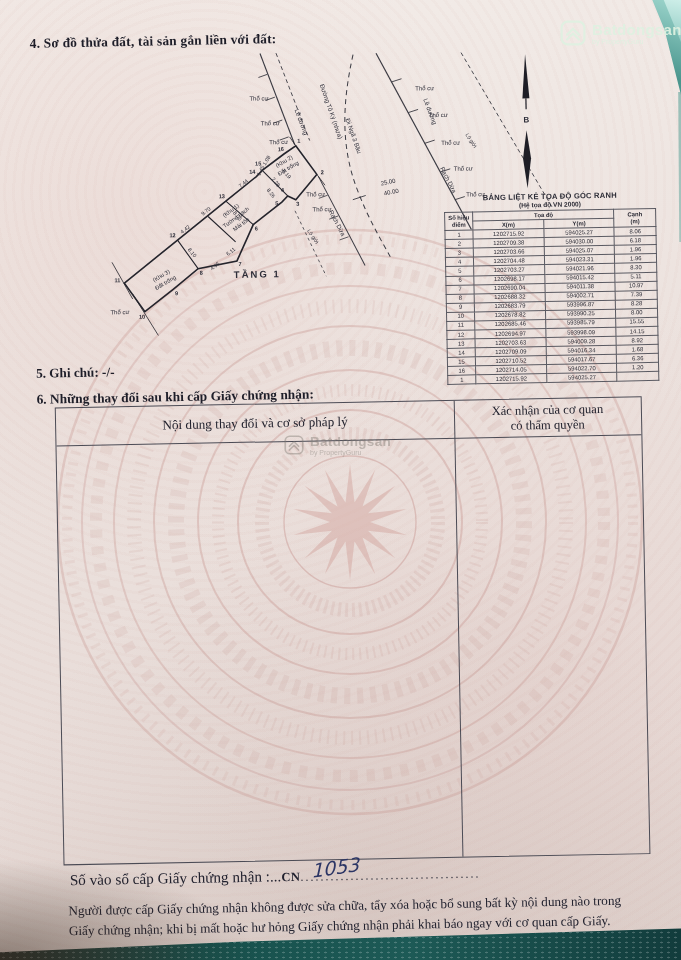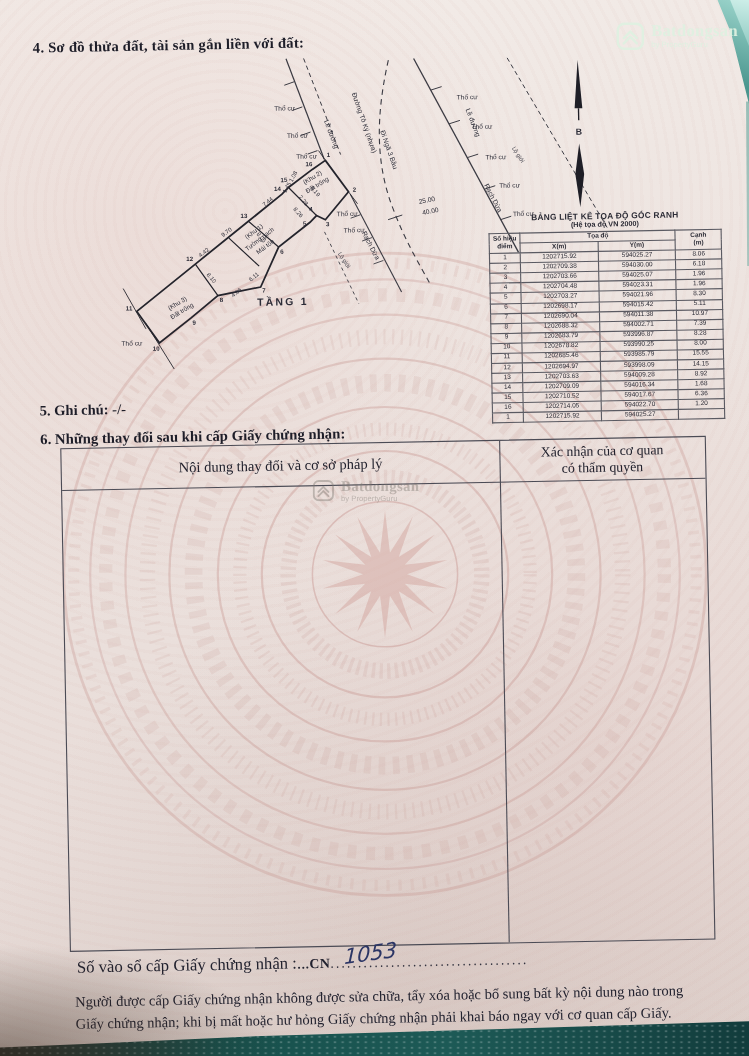--- a/index.html
+++ b/index.html
@@ -79,21 +79,21 @@
   .fab-bottom{position:absolute;left:0;top:925px;width:681px;height:35px;
     background:
       radial-gradient(rgba(255,255,255,.22) 1px, transparent 1.6px) 0 0/7px 5px,
       linear-gradient(90deg,#29322e 0%,#17504c 30%,#1d5a56 60%,#123c3c 100%);
     clip-path:polygon(0 78%,12% 68%,35% 48%,70% 28%,100% 10%,100% 100%,0 100%);}
   .shadow-bl{position:absolute;left:0;top:850px;width:280px;height:110px;
     background:radial-gradient(ellipse at 0% 100%, rgba(55,38,26,.5), transparent 65%);}
 
   
   .wm{position:absolute;display:flex;align-items:center;gap:6px;font-family:"Liberation Sans",sans-serif;}
-  .wm .wm-name{font-weight:bold;letter-spacing:.3px;font-family:Liberation Serif, serif;}
+  .wm .wm-name{font-weight:bold;letter-spacing:.3px;}
   .wm .wm-by{font-size:7px;}
   .wm-tr{left:560px;top:20px;color:rgba(222,240,224,.95);}
   .wm-tr .wm-name{font-size:15px;}
   .wm-c{left:284px;top:434px;color:rgba(125,118,112,.42);}
   .wm-c .wm-name{font-size:13.5px;}
   .wm svg{display:block;}
 </style>
 </head>
 <body>
 

